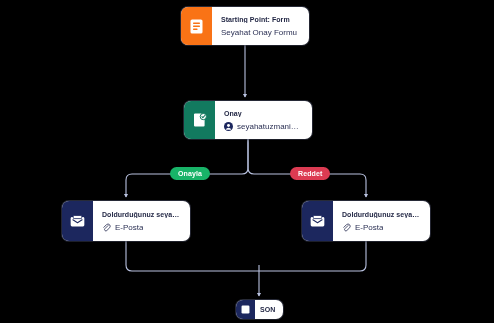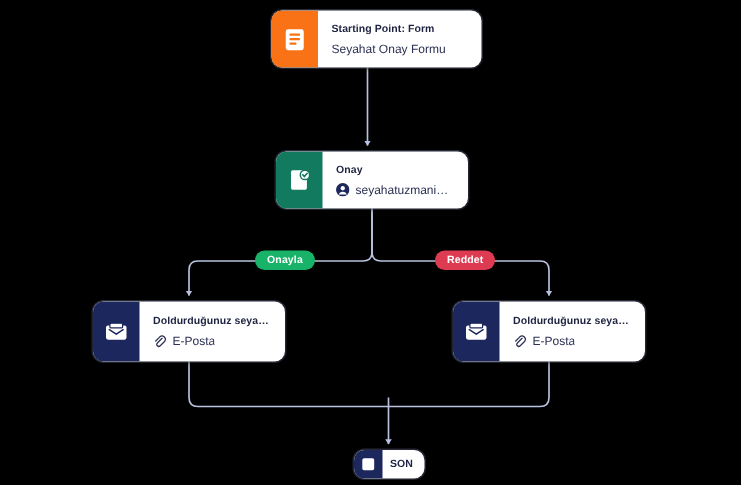--- a/index.html
+++ b/index.html
@@ -78,21 +78,21 @@
     color: #2b3054;
     white-space: nowrap;
     overflow: hidden;
     text-overflow: ellipsis;
   }
 
   
   #node-start {
     left: 181px;
     top: 7px;
-    width: 140px;
+    width: 128px;
     height: 38px;
   }
   #node-start .node-icon { background: #f97316; }
 
   #node-approval {
     left: 184px;
     top: 101px;
     width: 128px;
     height: 38px;
   }

